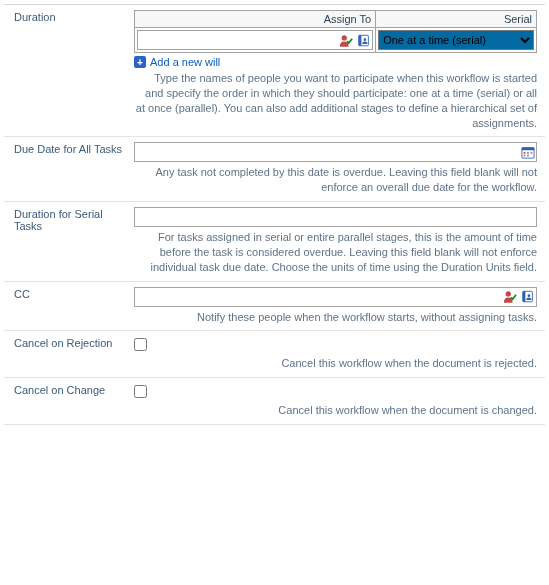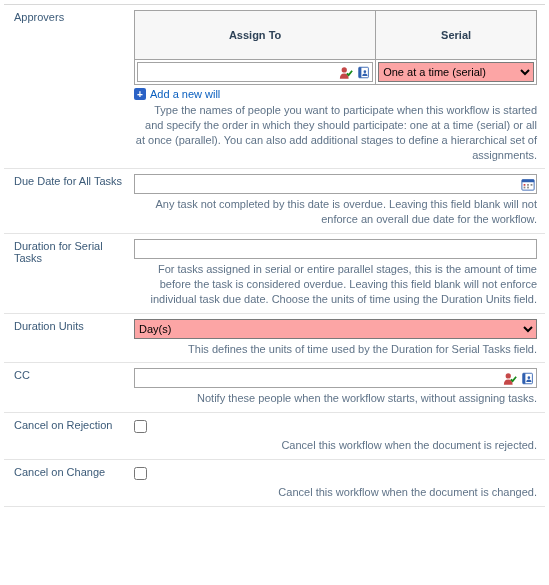--- a/index.html
+++ b/index.html
@@ -37,24 +37,24 @@
     margin-top: 3px;
     text-align: right;
   }
   .inner-table {
     width: 100%;
     border-collapse: collapse;
     border: 1px solid #a3a3a3;
     background: #fff;
   }
   .inner-table th {
-    text-align: center;
-    font-weight: bold;
-    font-size: 11px;
-    padding: 18px 4px;
+    text-align: right;
+    font-weight: normal;
+    font-size: 11px;
+    padding: 2px 4px;
     border: 1px solid #a3a3a3;
     color: #2e4257;
     background: #f7f7f7;
   }
   .inner-table td {
     border: 1px solid #a3a3a3;
     padding: 2px;
     vertical-align: middle;
   }
   .pp-wrap {
@@ -87,21 +87,21 @@
     cursor: pointer;
     border: none;
     background: none;
     padding: 0;
   }
   .order-select, .units-select {
     width: 100%;
     height: 20px;
     font-size: 11px;
     border: 1px solid #7a7a7a;
-    background: #fca5a5;
+    background: #0369a1;
   }
   .add-stage {
     display: flex;
     align-items: center;
     gap: 4px;
     color: #0a5fbf;
     margin-top: 3px;
     cursor: pointer;
   }
   .add-stage .plus {
@@ -154,21 +154,21 @@
   
   .svg-red { fill:#c54848; }
 </style>
 </head>
 <body>
 
 <table class="form-table">
   <tbody>
 
   <tr>
-    <td class="label-cell">Approvers</td>
+    <td class="label-cell">Duration</td>
     <td class="value-cell">
       <table class="inner-table">
         <tbody>
               <tr>
           <th style="width:60%;">Assign To</th>
           <th>Serial</th>
         </tr>
         <tr>
           <td>
             <div class="pp-wrap">
@@ -232,29 +232,20 @@
   </tr>
 
   <tr>
     <td class="label-cell">Duration for Serial Tasks</td>
     <td class="value-cell">
       <input type="text" class="full-input" value="" style="">
       <div class="help">For tasks assigned in serial or entire parallel stages, this is the amount of time before the task is considered overdue. Leaving this field blank will not enforce individual task due date. Choose the units of time using the Duration Units field.</div>
     </td>
   </tr>
 
-  <tr>
-    <td class="label-cell">Duration Units</td>
-    <td class="value-cell">
-      <select class="units-select">
-        <option>Day(s)</option>
-      </select>
-      <div class="help">This defines the units of time used by the Duration for Serial Tasks field.</div>
-    </td>
-  </tr>
 
   <tr>
     <td class="label-cell">CC</td>
     <td class="value-cell">
       <div class="pp-wrap">
         <input type="text" class="pp-input" value="" style="">
         <span class="pp-icons">
           <button class="icon-btn" title="Check Names">
             <svg width="14" height="14" viewBox="0 0 16 16">
                   <circle cx="6" cy="5" r="3" class="svg-red"></circle>

